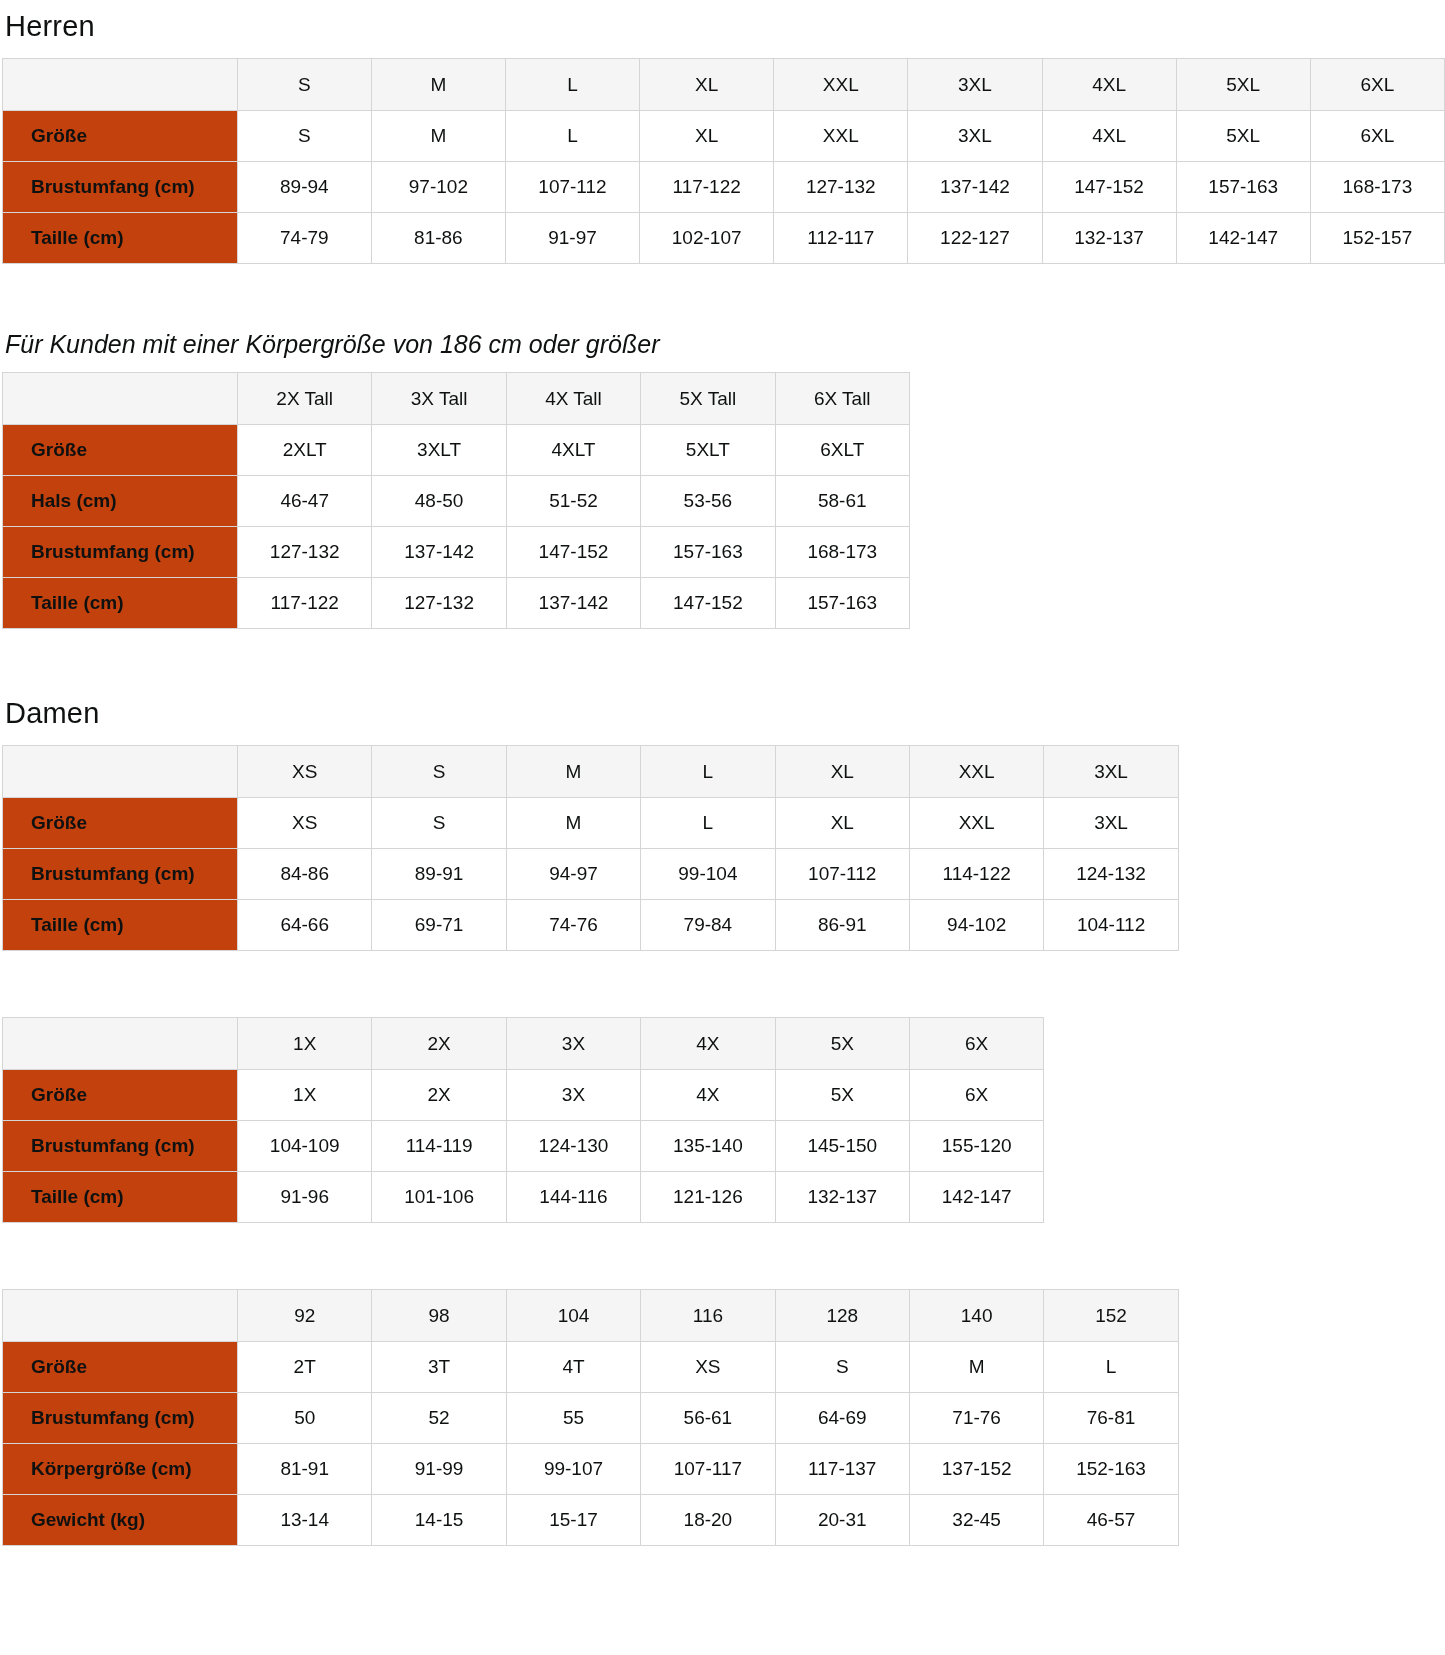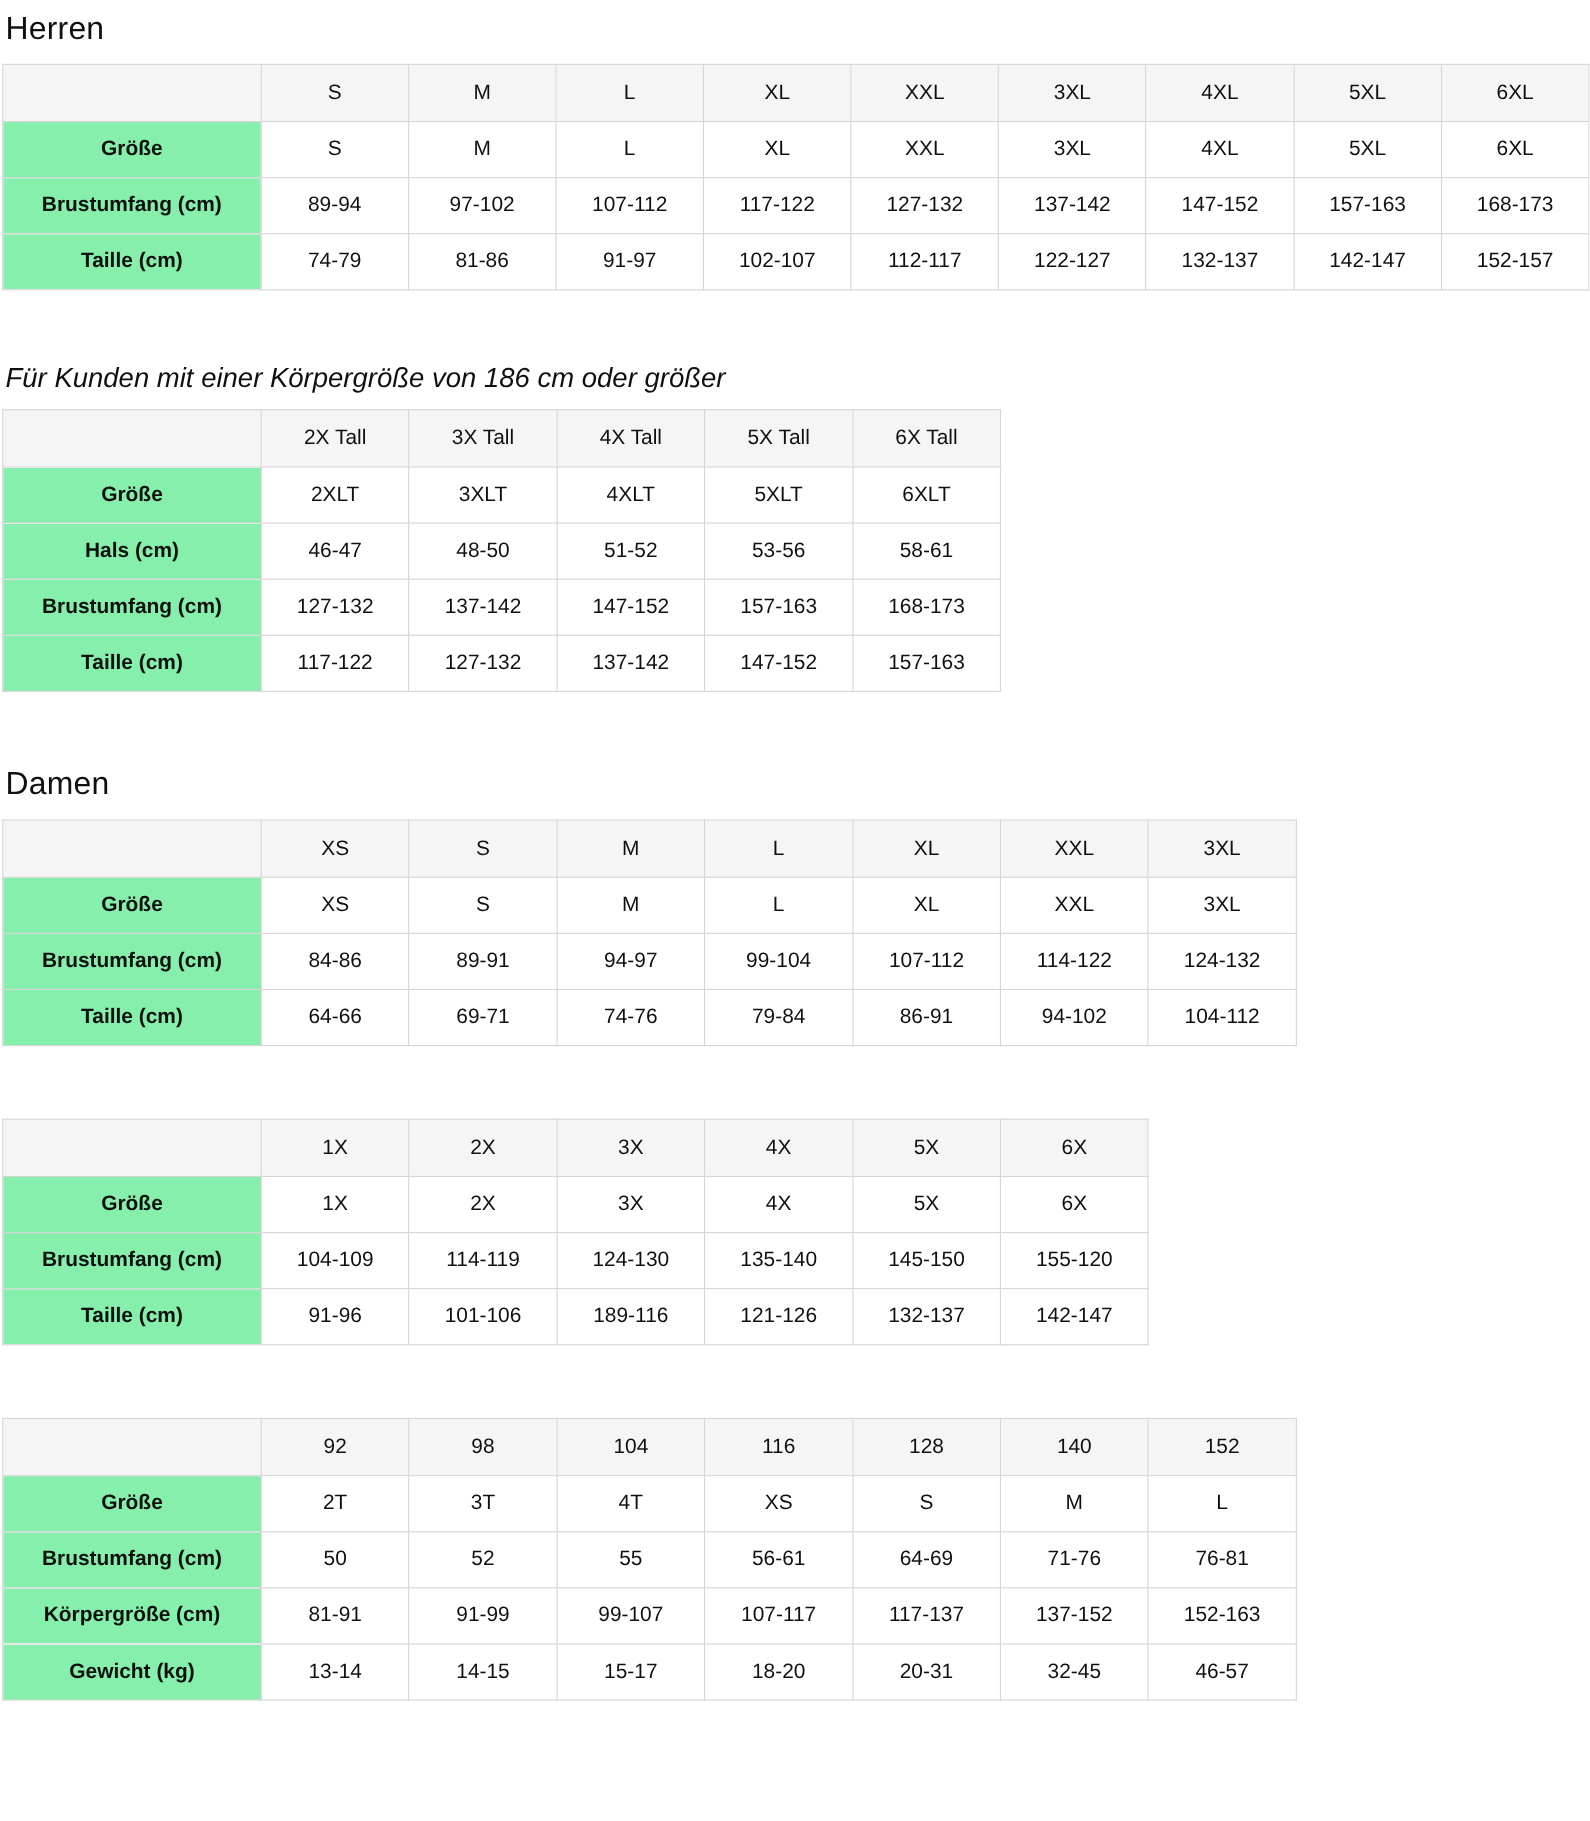--- a/index.html
+++ b/index.html
@@ -53,24 +53,24 @@
     padding: 2px 8px;
     height: 51px;
     white-space: nowrap;
     overflow: hidden;
   }
   .size-table thead th {
     background: #f5f5f5;
     height: 52px;
   }
   .size-table td.row-label {
-    background: #86efac;
-    text-align: center;
+    background: #c2410c;
+    text-align: left;
     font-weight: 700;
-    padding-left: 8px;
+    padding-left: 28px;
   }
   col.col-label { width: 235px; }
   col.col-data  { width: 134.4px; }
 </style>
 </head>
 <body>
 
 <main id="sections-root">
   <section class="size-section">
     <div class="title-row">
@@ -306,21 +306,21 @@
             <td>114-119</td>
             <td>124-130</td>
             <td>135-140</td>
             <td>145-150</td>
             <td>155-120</td>
           </tr>
           <tr>
             <td class="row-label">Taille (cm)</td>
             <td>91-96</td>
             <td>101-106</td>
-            <td>189-116</td>
+            <td>144-116</td>
             <td>121-126</td>
             <td>132-137</td>
             <td>142-147</td>
           </tr>
         </tbody>
     </table>
   </section>
 
   <section class="size-section">
     <table class="size-table">

